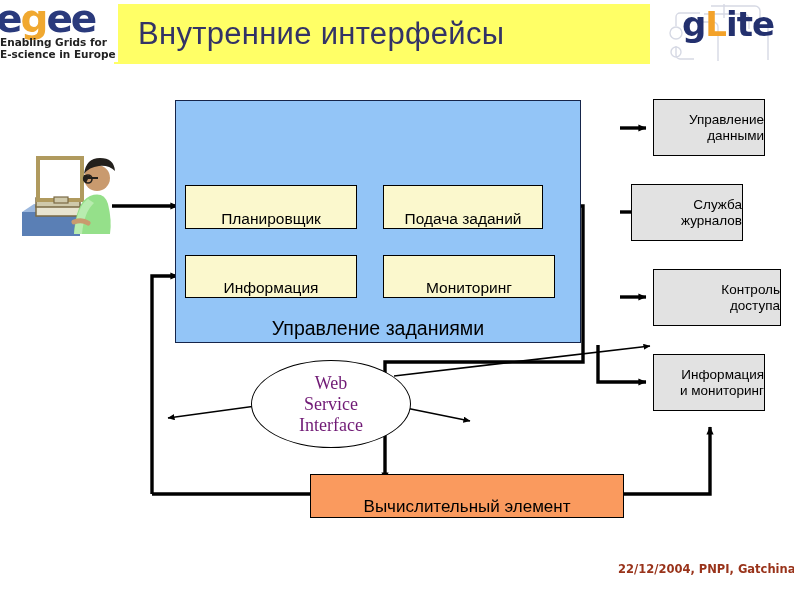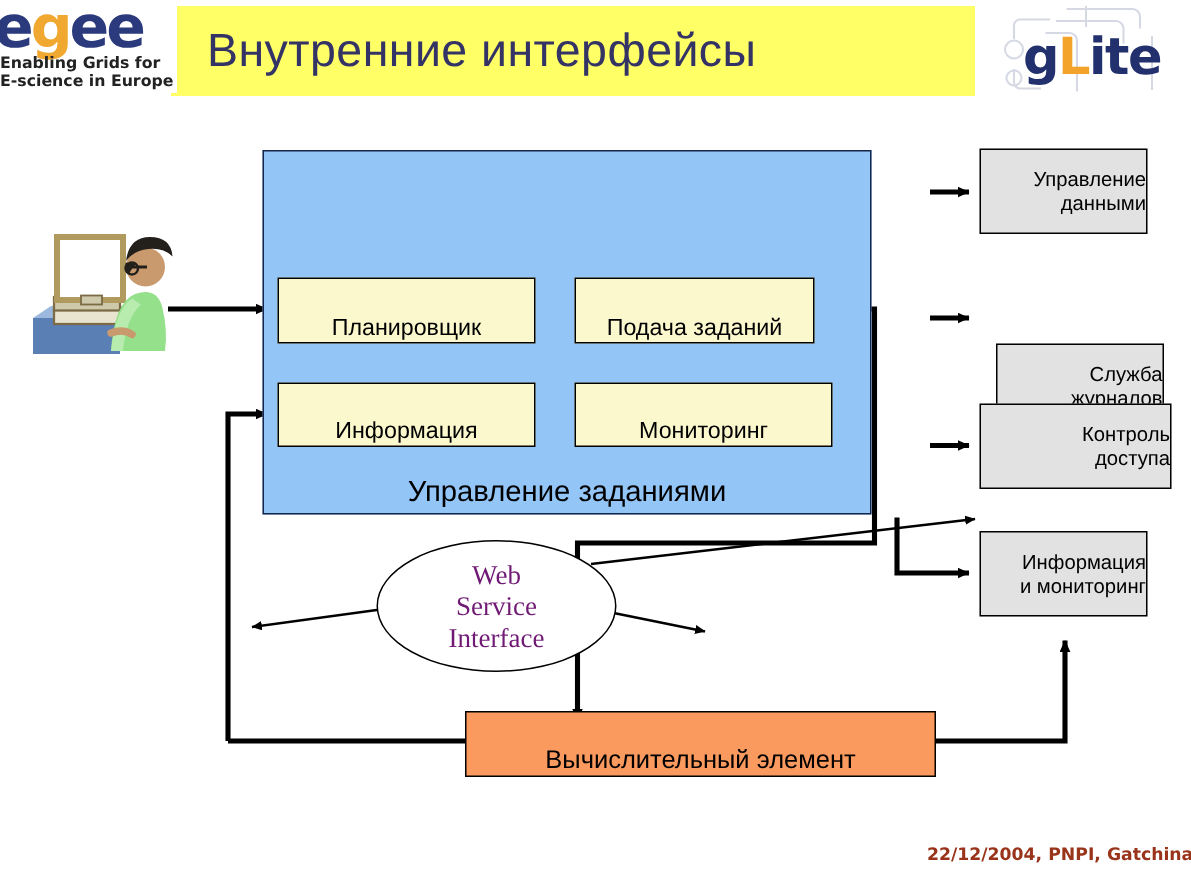--- a/index.html
+++ b/index.html
@@ -78,21 +78,21 @@
   #glite-logo {
     position: absolute;
     left: 664px;
     top: 2px;
     width: 126px;
     height: 64px;
   }
   #glite-text {
     position: absolute;
     left: 18px;
-    top: 16px;
+    top: 2px;
     font-size: 34px;
     font-weight: bold;
     color: #23306e;
     letter-spacing: -1px;
     font-family: "DejaVu Sans", sans-serif;
   }
   #glite-text .lbar { color: #f3a22a; }
 
   
   #diagram {
@@ -320,21 +320,21 @@
 
     <div class="node cream" style="left:383px;top:189px;width:172px;height:43px;">
       <span>Мониторинг</span>
     </div>
 
     <div class="node grey" style="left:653px;top:33px;width:112px;height:57px;">
       <span>Управление</span>
       <span>данными</span>
     </div>
 
-    <div class="node grey" style="left:664px;top:118px;width:112px;height:57px;margin-top:45px;">
+    <div class="node grey" style="left:631px;top:118px;width:112px;height:57px;">
       <span>Служба</span>
       <span>журналов</span>
     </div>
 
     <div class="node grey" style="left:653px;top:203px;width:128px;height:57px;">
       <span>Контроль</span>
       <span>доступа</span>
     </div>
 
     <div class="node grey" style="left:653px;top:288px;width:112px;height:57px;">

